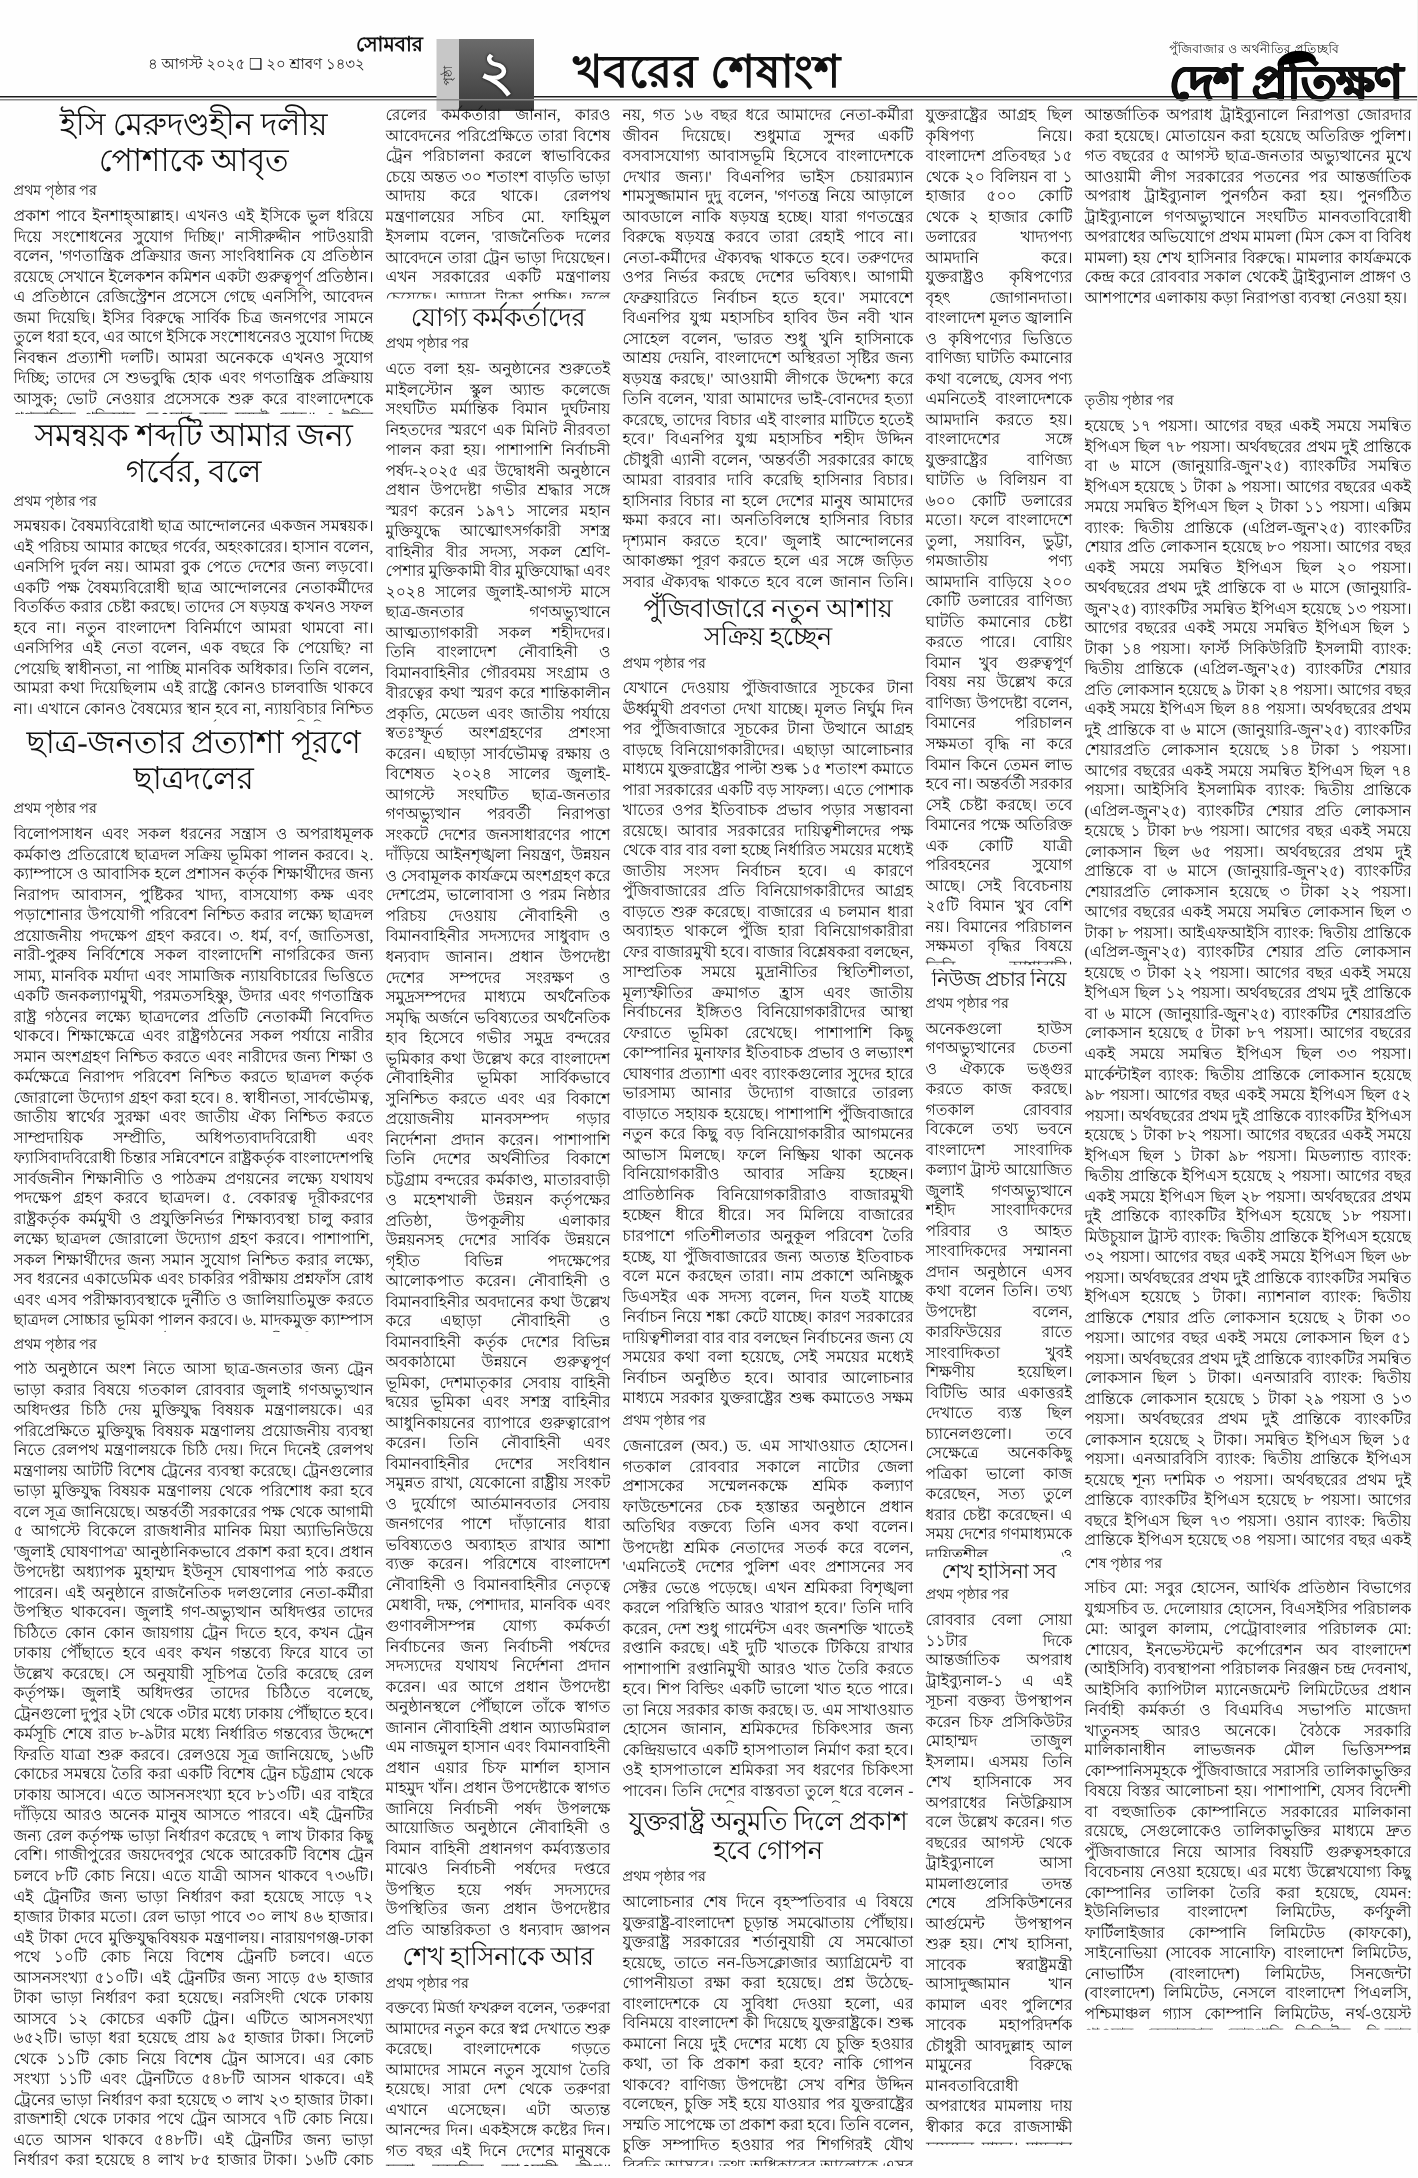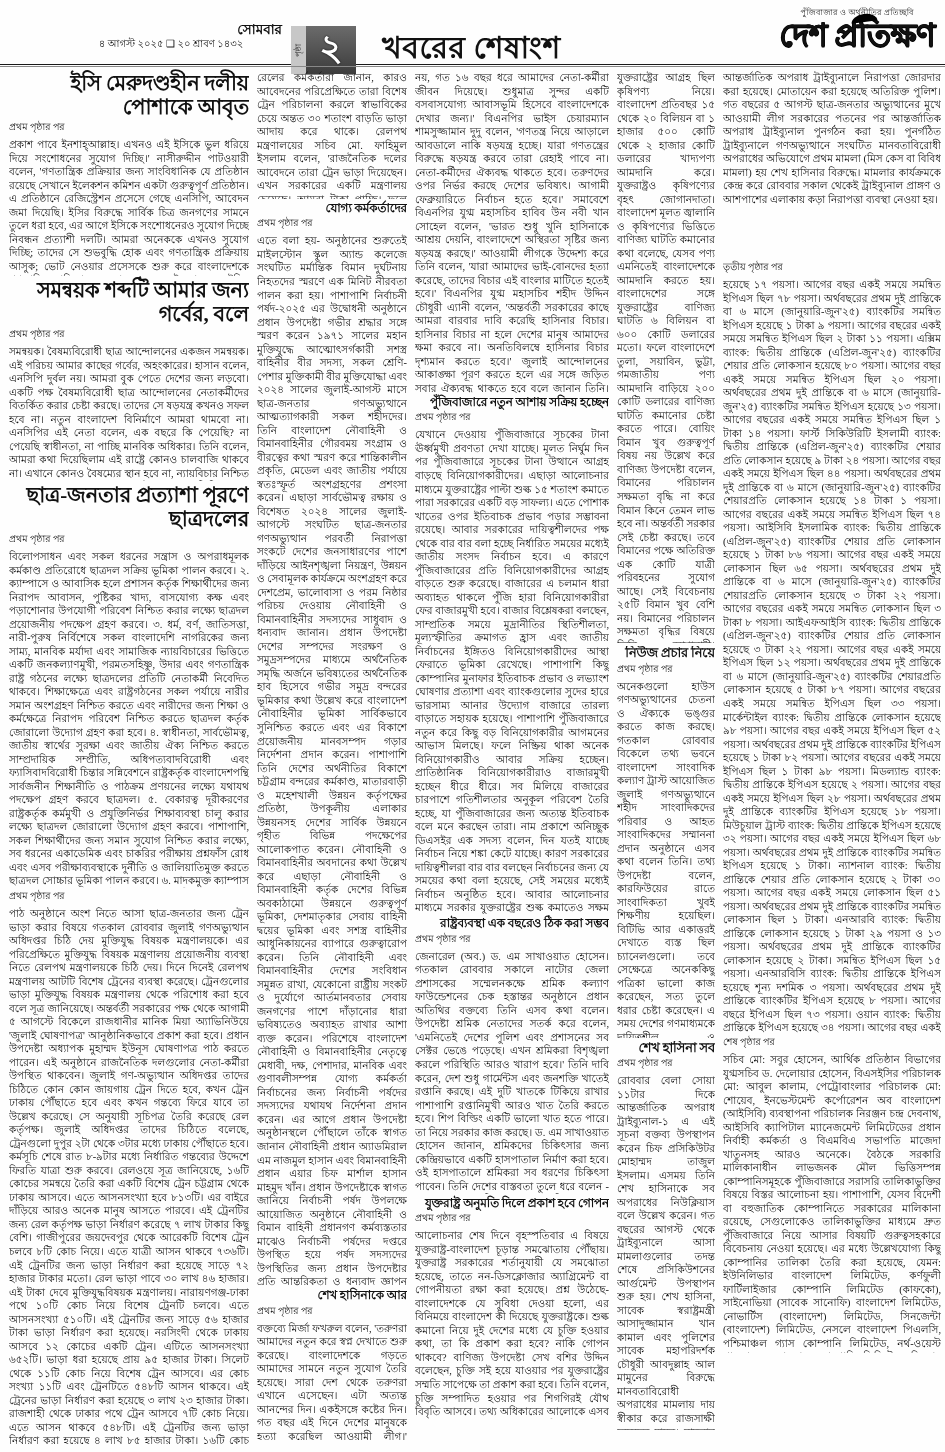--- a/index.html
+++ b/index.html
@@ -11,33 +11,33 @@
   .dateblock{position:absolute;left:60px;top:22px;width:222px;text-align:right;line-height:1.15;}
   .day{font-weight:bold;font-size:13.5px;}
   .dateline{font-size:10px;text-align:center;}
   .pagestrip{position:absolute;left:291px;top:26px;width:15px;height:48px;background:#c7c7c7;
              display:flex;align-items:center;justify-content:center;}
   .pagestrip span{writing-mode:vertical-rl;transform:rotate(180deg);font-size:8px;color:#222;}
   .pagenum{position:absolute;left:306px;top:26px;width:50px;height:48px;background:linear-gradient(180deg,#6b6b6b,#3c3c3c);
            color:#fff;display:flex;align-items:center;justify-content:center;font-size:36px;font-weight:bold;
            text-shadow:0 0 2px #000;}
   .section-title{position:absolute;left:382px;top:24px;font-size:30px;font-weight:800;letter-spacing:.5px;}
-  .masthead{position:absolute;right:10px;top:6px;text-align:center;}
+  .masthead{position:absolute;right:10px;top:26px;text-align:left;}
   .masthead .tag{font-size:8px;letter-spacing:.3px;color:#222;display:block;margin-bottom:0;}
   .masthead .title{font-size:32px;font-weight:700;line-height:1.0;letter-spacing:-.5px;
                    text-shadow:.6px 0 #000, -.6px 0 #000, 0 .6px #000;}
   .masthead .flag{position:absolute;right:58px;top:8px;width:26px;height:8px;background:#000;
                   border-radius:50% 50% 0 0/100% 100% 0 0;transform:rotate(-8deg);}
   
   .cols{position:absolute;top:69px;left:9px;right:8px;bottom:8px;display:flex;gap:8px;}
   .col{flex:none;overflow:hidden;}
   .col1{width:240px;} .col2{width:150px;} .col3{width:194px;} .col4{width:98px;} .col5{width:218px;}
-  .hl{font-weight:700;text-align:right;line-height:1.12;margin:3px 0 0 0;letter-spacing:-.2px;}
+  .hl{font-weight:400;text-align:center;line-height:1.12;margin:3px 0 0 0;letter-spacing:-.2px;}
   .hl-xl{font-size:21px;}
-  .hl-lg{font-size:12px;}
+  .hl-lg{font-size:17px;}
   .hl-sm{font-size:13px;white-space:nowrap;overflow:hidden;}
   .dl{font-size:9.5px;text-align:left;margin:1px 0 3px 0;}
   .bd{font-size:10.4px;line-height:1.3;text-align:justify;overflow:hidden;word-break:break-word;}
   .bd.first{padding-top:2px;}
 </style>
 </head>
 <body>
 
 <div class="page">
 
@@ -97,21 +97,20 @@
     </div>
 
     <div class="col col3">
       <div class="bd first" style="height:322px">নয়, গত ১৬ বছর ধরে আমাদের নেতা-কর্মীরা জীবন দিয়েছে। শুধুমাত্র সুন্দর একটি বসবাসযোগ্য আবাসভূমি হিসেবে বাংলাদেশকে দেখার জন্য।' বিএনপির ভাইস চেয়ারম্যান শামসুজ্জামান দুদু বলেন, 'গণতন্ত্র নিয়ে আড়ালে আবডালে নাকি ষড়যন্ত্র হচ্ছে। যারা গণতন্ত্রের বিরুদ্ধে ষড়যন্ত্র করবে তারা রেহাই পাবে না। নেতা-কর্মীদের ঐক্যবদ্ধ থাকতে হবে। তরুণদের ওপর নির্ভর করছে দেশের ভবিষ্যৎ। আগামী ফেব্রুয়ারিতে নির্বাচন হতে হবে।' সমাবেশে বিএনপির যুগ্ম মহাসচিব হাবিব উন নবী খান সোহেল বলেন, 'ভারত শুধু খুনি হাসিনাকে আশ্রয় দেয়নি, বাংলাদেশে অস্থিরতা সৃষ্টির জন্য ষড়যন্ত্র করছে।' আওয়ামী লীগকে উদ্দেশ্য করে তিনি বলেন, 'যারা আমাদের ভাই-বোনদের হত্যা করেছে, তাদের বিচার এই বাংলার মাটিতে হতেই হবে।' বিএনপির যুগ্ম মহাসচিব শহীদ উদ্দিন চৌধুরী এ্যানী বলেন, 'অন্তর্বর্তী সরকারের কাছে আমরা বারবার দাবি করেছি হাসিনার বিচার। হাসিনার বিচার না হলে দেশের মানুষ আমাদের ক্ষমা করবে না। অনতিবিলম্বে হাসিনার বিচার দৃশ্যমান করতে হবে।' জুলাই আন্দোলনের আকাঙ্ক্ষা পূরণ করতে হলে এর সঙ্গে জড়িত সবার ঐক্যবদ্ধ থাকতে হবে বলে জানান তিনি। এদিন বেলা সোয়া ৩টার দিকে কোরআন তেলাওয়াতের মাধ্যমে সমাবেশ শুরু হয়। এরপর জাতীয় সংগীত পরিবেশন করা হয়। মঞ্চের এক পাশের ব্যানারে স্থান পায় জুলাই-আগস্টের অভ্যুত্থান ও বিগত ফ্যাসিস্ট শাসনামলে বিএনপির বিভিন্ন কর্মসূচিতে শহিদ হওয়া নেতা-কর্মীদের ছবি। দুপুর থেকে গুঁড়ি গুঁড়ি বৃষ্টির মধ্যেই স্লোগান আর ছোট ছোট মিছিল নিয়ে জেলা-মহানগরের নেতা-কর্মীরা সমাবেশস্থলে হাজির হন। মৎস্যভবন, শাহবাগ এবং কাঁটাবনের দুই পাশের সড়কসহ আশপাশের এলাকা নেতা-কর্মীদের পদচারণায় মুখরিত হয়ে ওঠে। ছাত্রদলের সভাপতি রাকিবুল ইসলাম রাকিবের সভাপতিত্বে এবং সাধারণ সম্পাদক নাছির উদ্দিন নাছিরের সঞ্চালনায় সমাবেশে আরও বক্তব্য রাখেন বিএনপির ভাইস চেয়ারম্যান ড. আসাদুজ্জামান রিপন, চেয়ারপারসনের উপদেষ্টা আমান উল্লাহ আমান, বিএনপির যুগ্ম মহাসচিব খায়রুল কবির খোকন, ছাত্রদলের সিনিয়র সহসভাপতি আবু ইয়াহিয়া আকসান, সিনিয়র যুগ্ম সাধারণ সম্পাদক শামল মল্লুম প্রমুখ।</div>
       <section class="art">
         <h2 class="hl hl-lg">পুঁজিবাজারে নতুন আশায় সক্রিয় হচ্ছেন</h2>
         <div class="dl">প্রথম পৃষ্ঠার পর</div>
         <div class="bd" style="height:486px">যেখানে দেওয়ায় পুঁজিবাজারে সূচকের টানা ঊর্ধ্বমুখী প্রবণতা দেখা যাচ্ছে। মূলত নির্ঘুম দিন পর পুঁজিবাজারে সূচকের টানা উত্থানে আগ্রহ বাড়ছে বিনিয়োগকারীদের। এছাড়া আলোচনার মাধ্যমে যুক্তরাষ্ট্রের পাল্টা শুল্ক ১৫ শতাংশ কমাতে পারা সরকারের একটি বড় সাফল্য। এতে পোশাক খাতের ওপর ইতিবাচক প্রভাব পড়ার সম্ভাবনা রয়েছে। আবার সরকারের দায়িত্বশীলদের পক্ষ থেকে বার বার বলা হচ্ছে নির্ধারিত সময়ের মধ্যেই জাতীয় সংসদ নির্বাচন হবে। এ কারণে পুঁজিবাজারের প্রতি বিনিয়োগকারীদের আগ্রহ বাড়তে শুরু করেছে। বাজারের এ চলমান ধারা অব্যাহত থাকলে পুঁজি হারা বিনিয়োগকারীরা ফের বাজারমুখী হবে। বাজার বিশ্লেষকরা বলছেন, সাম্প্রতিক সময়ে মুদ্রানীতির স্থিতিশীলতা, মূল্যস্ফীতির ক্রমাগত হ্রাস এবং জাতীয় নির্বাচনের ইঙ্গিতও বিনিয়োগকারীদের আস্থা ফেরাতে ভূমিকা রেখেছে। পাশাপাশি কিছু কোম্পানির মুনাফার ইতিবাচক প্রভাব ও লভ্যাংশ ঘোষণার প্রত্যাশা এবং ব্যাংকগুলোর সুদের হারে ভারসাম্য আনার উদ্যোগ বাজারে তারল্য বাড়াতে সহায়ক হয়েছে। পাশাপাশি পুঁজিবাজারে নতুন করে কিছু বড় বিনিয়োগকারীর আগমনের আভাস মিলছে। ফলে নিষ্ক্রিয় থাকা অনেক বিনিয়োগকারীও আবার সক্রিয় হচ্ছেন। প্রাতিষ্ঠানিক বিনিয়োগকারীরাও বাজারমুখী হচ্ছেন ধীরে ধীরে। সব মিলিয়ে বাজারের চারপাশে গতিশীলতার অনুকূল পরিবেশ তৈরি হচ্ছে, যা পুঁজিবাজারের জন্য অত্যন্ত ইতিবাচক বলে মনে করছেন তারা। নাম প্রকাশে অনিচ্ছুক ডিএসইর এক সদস্য বলেন, দিন যতই যাচ্ছে নির্বাচন নিয়ে শঙ্কা কেটে যাচ্ছে। কারণ সরকারের দায়িত্বশীলরা বার বার বলছেন নির্বাচনের জন্য যে সময়ের কথা বলা হয়েছে, সেই সময়ের মধ্যেই নির্বাচন অনুষ্ঠিত হবে। আবার আলোচনার মাধ্যমে সরকার যুক্তরাষ্ট্রের শুল্ক কমাতেও সক্ষম হয়েছে। এর ইতিবাচক প্রভাব পড়েছে পুঁজিবাজারে। তাছাড়া ট্রেজারি বন্ডের সুদের হার বেড়ে যাওয়ায় পুঁজিবাজার টাকার একটি অংশ সেখানে চলে যায়। এখন সুদের হার কমায় সেই টাকা পুঁজিবাজারে ফিরতে শুরু করেছে। এ কারণে বাজারে টানা ঊর্ধ্বমুখী প্রবণতার সঙ্গে লেনদেনের গতিও বাড়ছে। নাম প্রকাশে অনিচ্ছুক শীর্ষ এক ব্রোকারেজ হাউজের প্রধান নির্বাহী কর্মকর্তা বলেন, বড় মূলধনী কোম্পানিগুলোর শেয়ারের দাম বাড়ার প্রভাব পড়েছে সূচক ও লেনদেনে। যদিও দাম কমেছে বেশিরভাগ কোম্পানির, তবে বাজার মূলধন ও সূচকে তেমন কোন নেতিবাচক প্রভাব পড়েনি। বিনিয়োগকারীদের মধ্যে এক ধরনের আস্থা ফিরছে বলে ধারনা করা হচ্ছে। জানা গেছে, দিনশেষে ডিএসই ব্রড ইনডেক্স আগের দিনের চেয়ে ৯২ পয়েন্ট বেড়ে অবস্থান করছে ৫ হাজার ৫৩৬ পয়েন্টে। আর ডিএসই শরিয়াহ সূচক ২ পয়েন্ট বেড়ে অবস্থান করছে ১ হাজার ১৯৩ পয়েন্টে এবং ডিএসই ৩০ সূচক ৩৬ পয়েন্ট বেড়ে অবস্থান করছে ২ হাজার ১৫০ পয়েন্টে। দিনভর লেনদেন হওয়া ৩৯৮ কোম্পানি ও মিউচুয়াল ফান্ডের মধ্যে দর বেড়েছে ২১৮ টির, দর কমেছে ১২২ টির এবং দর অপরিবর্তিত রয়েছে ৫৮ টির। ডিএসইতে ১ হাজার ১৩৭ কোটি ৪০ লাখ টাকার লেনদেন হয়েছে। আগের কার্যদিবস থেকে ১০১ কোটি ১ লাখ টাকা বেশি। এর আগের দিন লেনদেন হয়েছিল ১ হাজার ৬৩ কোটি ৩২ লাখ টাকার। অন্যদিকে, চট্টগ্রাম স্টক এক্সচেঞ্জের (সিএসই) সার্বিক সূচক সিএএসপিআই ১৭০ পয়েন্ট বেড়ে দাঁড়িয়েছে ১৫ হাজার ৪৭২ পয়েন্টে। সিএসইতে ২৩৬ টি কোম্পানি লেনদেনে অংশ নিয়েছে। এসব কোম্পানির মধ্যে ১৫৬ টির দর বেড়েছে, কমেছে ৫৮ টির এবং ২২ টির দর অপরিবর্তিত রয়েছে। সিএসইতে ১০ কোটি ৬ লাখ টাকার শেয়ার ও ইউনিট লেনদেন হয়েছে।</div>
       </section>
       <section class="art">
-        <h2 class="hl hl-lg">রাষ্ট্রব্যবস্থা এক বছরেও ঠিক করা সম্ভব</h2>
         <div class="dl">প্রথম পৃষ্ঠার পর</div>
         <div class="bd" style="height:244px">জেনারেল (অব.) ড. এম সাখাওয়াত হোসেন। গতকাল রোববার সকালে নাটোর জেলা প্রশাসকের সম্মেলনকক্ষে শ্রমিক কল্যাণ ফাউন্ডেশনের চেক হস্তান্তর অনুষ্ঠানে প্রধান অতিথির বক্তব্যে তিনি এসব কথা বলেন। উপদেষ্টা শ্রমিক নেতাদের সতর্ক করে বলেন, 'এমনিতেই দেশের পুলিশ এবং প্রশাসনের সব সেক্টর ভেঙে পড়েছে। এখন শ্রমিকরা বিশৃঙ্খলা করলে পরিস্থিতি আরও খারাপ হবে।' তিনি দাবি করেন, দেশ শুধু গার্মেন্টস এবং জনশক্তি খাতেই রপ্তানি করছে। এই দুটি খাতকে টিকিয়ে রাখার পাশাপাশি রপ্তানিমুখী আরও খাত তৈরি করতে হবে। শিপ বিল্ডিং একটি ভালো খাত হতে পারে। তা নিয়ে সরকার কাজ করছে। ড. এম সাখাওয়াত হোসেন জানান, শ্রমিকদের চিকিৎসার জন্য কেন্দ্রিয়ভাবে একটি হাসপাতাল নির্মাণ করা হবে। ওই হাসপাতালে শ্রমিকরা সব ধরণের চিকিৎসা পাবেন। তিনি দেশের বাস্তবতা তুলে ধরে বলেন - 'আমাদের দেশে শিল্পকারখানায় শ্রমিকদের জন্য কর্মপরিবেশ আশানুরূপ নয়। যেমন টেক্সটাইলসহ অন্যান্য কারখানায় দীর্ঘদিন কাজ করার ফলে তাদের শারীরিক অসুবিধা তৈরি হয়। তাদের চিকিৎসার জন্য জেলা পর্যায়ের সদর হাসপাতালে পৃথক ব্যবস্থা থাকা জরুরি।' বর্তমান সরকার শ্রমিকদের কল্যাণে কাজ কর‍ছে দাবি করে তিনি বলেন, আমরা আইএলও'র ১৯টি কনভেনশনের মধ্যে আটটিতে স্বাক্ষর করেছি। কর্মক্ষেত্রে নারী, লিঙ্গবৈষম্য এবং হয়রানি বন্ধে আমরা কাজ করছি। বাংলাদেশের শ্রম আইনকে আমরা আন্তর্জাতিক পর্যায়ে নিয়ে যেতে চাই। শ্রমিকদের ন্যায্যতা প্রাপ্তিতে আমরা কাজ করছি। নাটোরের জেলা প্রশাসক আসমা শাহীনের সভাপতিত্বে অনুষ্ঠানে উপস্থিত ছিলেন শ্রম ও কর্মসংস্থান মন্ত্রণালয়ের সচিব এ এইচ এম সফিকুজ্জামান, কলকারখানা ও প্রতিষ্ঠান পরিদর্শন অধিদপ্তর, পাবনার উপ-পরিচালক শেখ আসাদুজ্জামান, বিভাগীয় শ্রম দপ্তরের উপ-পরিচালক শফিকুল ইসলাম, নাটোরের পুলিশ সুপার আমজাদ হোসাইন, সিভিল সার্জন ডা. আরেফিন সিদ্দিক, অতিরিক্ত জেলা প্রশাসক আবুল হায়াত এবং বিভিন্ন শ্রমিক সংগঠনের নেতারা। অনুষ্ঠানে ৪২জন শ্রমিকের মাঝে ১২ লাখ ৩০ হাজার টাকার চেক হস্তান্তর করা হয়।</div>
       </section>
       <section class="art">
         <h2 class="hl hl-lg">যুক্তরাষ্ট্র অনুমতি দিলে প্রকাশ হবে গোপন</h2>
         <div class="dl">প্রথম পৃষ্ঠার পর</div>
         <div class="bd" style="height:190px">আলোচনার শেষ দিনে বৃহস্পতিবার এ বিষয়ে যুক্তরাষ্ট্র-বাংলাদেশ চূড়ান্ত সমঝোতায় পৌঁছায়। যুক্তরাষ্ট্র সরকারের শর্তানুযায়ী যে সমঝোতা হয়েছে, তাতে নন-ডিসক্লোজার অ্যাগ্রিমেন্ট বা গোপনীয়তা রক্ষা করা হয়েছে। প্রশ্ন উঠেছে- বাংলাদেশকে যে সুবিধা দেওয়া হলো, এর বিনিময়ে বাংলাদেশ কী দিয়েছে যুক্তরাষ্ট্রকে। শুল্ক কমানো নিয়ে দুই দেশের মধ্যে যে চুক্তি হওয়ার কথা, তা কি প্রকাশ করা হবে? নাকি গোপন থাকবে? বাণিজ্য উপদেষ্টা সেখ বশির উদ্দিন বলেছেন, চুক্তি সই হয়ে যাওয়ার পর যুক্তরাষ্ট্রের সম্মতি সাপেক্ষে তা প্রকাশ করা হবে। তিনি বলেন, চুক্তি সম্পাদিত হওয়ার পর শিগগিরই যৌথ বিবৃতি আসবে। তথ্য অধিকারের আলোকে এসব করা হবে। যুক্তরাষ্ট্রের রাজধানী ওয়াশিংটন ডিসিতে অবস্থিত বাংলাদেশ দূতাবাসের প্রেস মিনিস্টার গোলাম মোর্তোজার সঙ্গে সাক্ষাতের</div>
       </section>
     </div>
 

